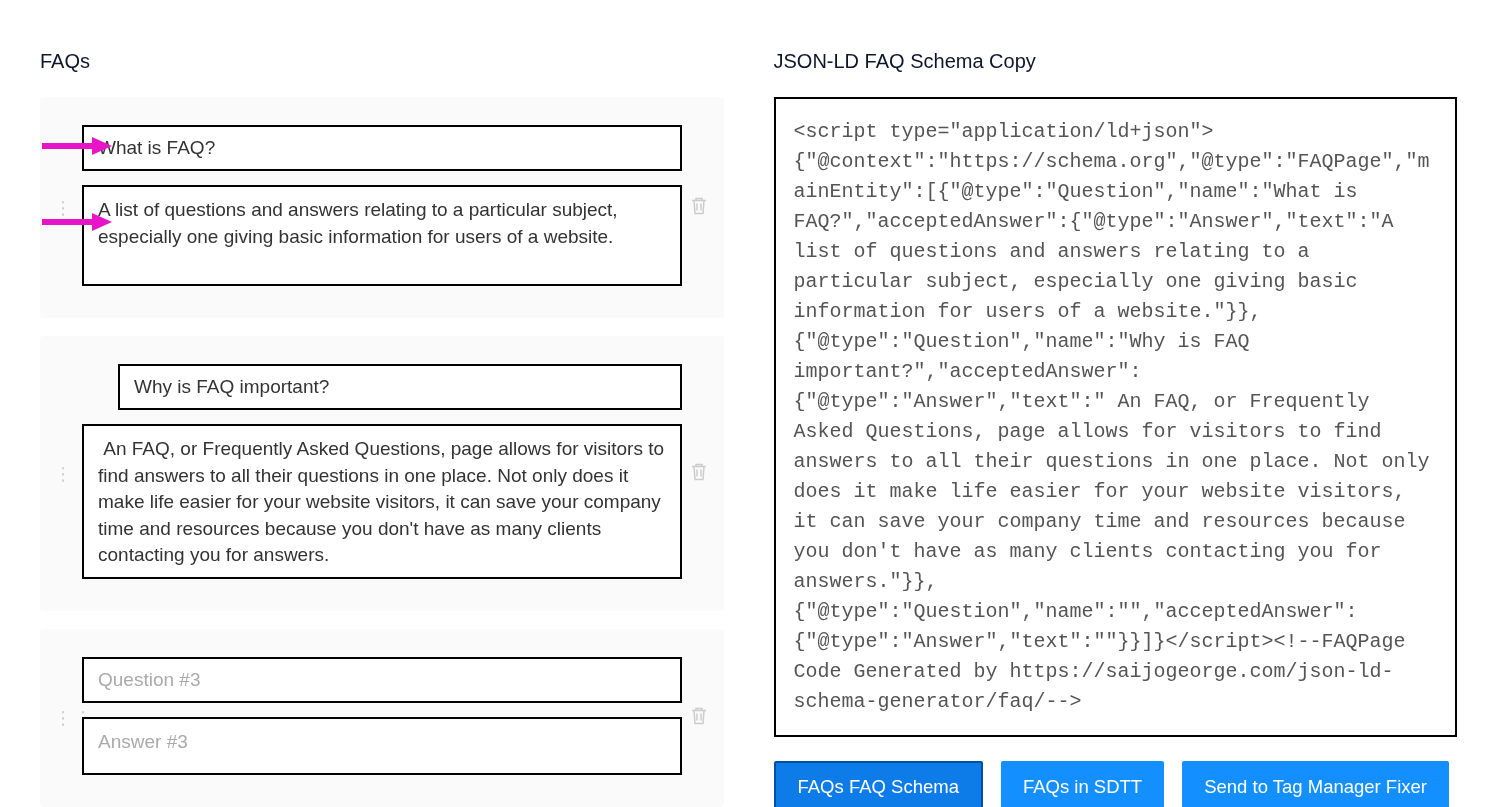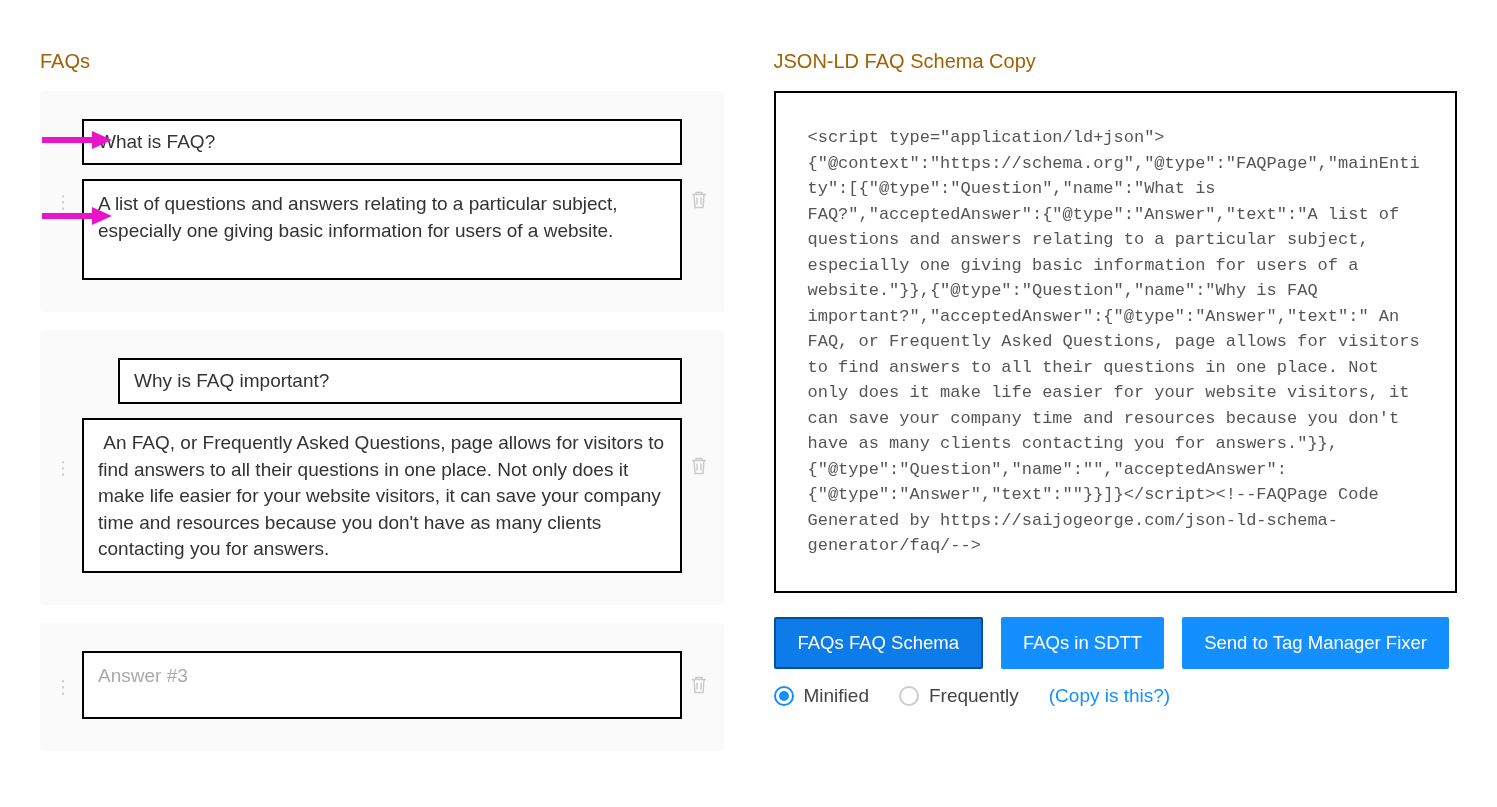--- a/index.html
+++ b/index.html
@@ -19,22 +19,22 @@
       flex: 1;
       min-width: 0;
     }
     .right-panel {
       flex: 1;
       min-width: 0;
     }
     .section-title {
       font-size: 20px;
       font-weight: 400;
-      color: #a16207;
-      margin-bottom: 18px;
+      color: #0f172a;
+      margin-bottom: 24px;
     }
     .faq-card {
       background: #fafafa;
       border-radius: 4px;
       padding: 28px 42px 28px 42px;
       margin-bottom: 18px;
       position: relative;
     }
     .drag-handle {
       position: absolute;
@@ -77,23 +77,23 @@
     }
     .faq-input::placeholder, .faq-textarea::placeholder {
       color: #aaa;
     }
     .faq-textarea {
       min-height: 58px;
       line-height: 1.4;
     }
     .code-box {
       border: 2.5px solid #000;
-      padding: 32px;
+      padding: 18px;
       font-family: 'Courier New', Consolas, monospace;
-      font-size: 17px;
+      font-size: 20px;
       line-height: 1.5;
       color: #555;
       word-break: break-word;
       white-space: pre-wrap;
       min-height: 380px;
     }
     .button-row {
       display: flex;
       gap: 18px;
       margin-top: 24px;
@@ -180,21 +180,22 @@
               <path d="M2 5h14M6 5V3h6v2M4 5l1 13h8l1-13M7 8v7M11 8v7"></path>
             </svg></button>
           <div class="input-row" style="position: relative; padding-left: 36px;"><input class="faq-input" placeholder="Question #2" value="Why is FAQ important?" style=""></div>
           <div class="input-row" style="position: relative;"><textarea class="faq-textarea" placeholder="Answer #2" style="height: 155px;"> An FAQ, or Frequently Asked Questions, page allows for visitors to find answers to all their questions in one place. Not only does it make life easier for your website visitors, it can save your company time and resources because you don't have as many clients contacting you for answers.</textarea></div>
         </div>
         <div class="faq-card">
           <span class="drag-handle"></span>
           <button class="trash-btn"><svg width="18" height="20" viewBox="0 0 18 20" fill="none" stroke="#ccc" stroke-width="1.5">
               <path d="M2 5h14M6 5V3h6v2M4 5l1 13h8l1-13M7 8v7M11 8v7"></path>
             </svg></button>
-          <div class="input-row" style="position: relative;"><textarea class="faq-textarea" placeholder="Answer #3" style="height: 68px;"></textarea></div>
+          <div class="input-row" style="position: relative;"><input class="faq-input" placeholder="Question #3" style=""></div>
+          <div class="input-row" style="position: relative;"><textarea class="faq-textarea" placeholder="Answer #3" style="height: 58px;"></textarea></div>
         </div>
       </div>
 
   </div>
 
   <div class="right-panel">
     <h2 class="section-title">JSON-LD FAQ Schema Copy</h2>
     <div class="code-box">&lt;script type="application/ld+json"&gt;{"@context":"https://schema.org","@type":"FAQPage","mainEntity":[{"@type":"Question","name":"What is FAQ?","acceptedAnswer":{"@type":"Answer","text":"A list of questions and answers relating to a particular subject, especially one giving basic information for users of a website."}},{"@type":"Question","name":"Why is FAQ important?","acceptedAnswer":{"@type":"Answer","text":" An FAQ, or Frequently Asked Questions, page allows for visitors to find answers to all their questions in one place. Not only does it make life easier for your website visitors, it can save your company time and resources because you don't have as many clients contacting you for answers."}},{"@type":"Question","name":"","acceptedAnswer":{"@type":"Answer","text":""}}]}&lt;/script&gt;&lt;!--FAQPage Code Generated by https://saijogeorge.com/json-ld-schema-generator/faq/--&gt;</div>
 
     <div class="button-row">

